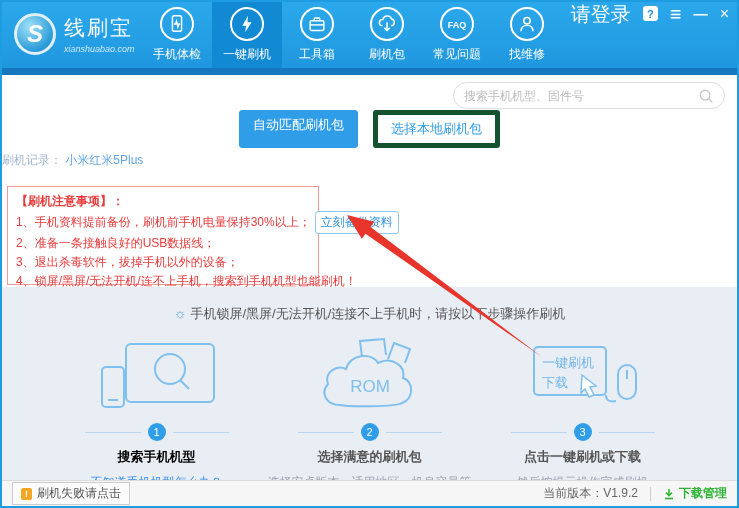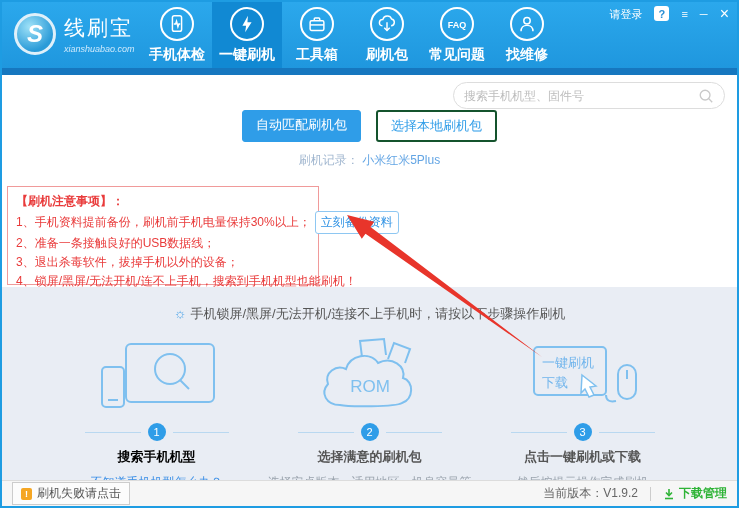--- a/index.html
+++ b/index.html
@@ -18,45 +18,45 @@
                font-size:24px; display:flex; align-items:center; justify-content:center; }
   .logo-name{ color:#fff; font-size:21px; letter-spacing:2px; }
   .logo-domain{ color:#cfeafc; font-size:9px; margin-top:2px;font-style:italic; }
 
   .nav{ position:absolute; left:140px; top:0; height:66px; display:flex; }
   .nav-item{ width:70px; height:66px; display:flex; flex-direction:column; align-items:center;
              justify-content:center; gap:5px; color:#fff; cursor:pointer; }
   .nav-item.active{ background:#1189d3; }
   .nav-ic{ width:34px; height:34px; border:2px solid #fff; border-radius:50%;
            display:flex; align-items:center; justify-content:center; }
-  .nav-label{ font-size:14px; white-space:nowrap;font-weight:bold; }
+  .nav-label{ font-size:12px; white-space:nowrap; }
 
   .win-controls{ position:absolute; top:4px; right:8px; display:flex; align-items:center;
                  gap:12px; color:#fff; font-size:12px; }
   .help-box{ width:15px; height:15px; background:#fff; color:#2a8fd4; border-radius:3px;
              font-size:11px; font-weight:bold; display:flex; align-items:center; justify-content:center; }
-  .wc{ cursor:pointer; font-size:11px; line-height:14px; }
+  .wc{ cursor:pointer; font-size:20px; line-height:14px; }
   .wc.close{ font-size:16px; }
 
   
   .content{ position:absolute; top:73px; left:0; right:0; height:212px; background:#fff; }
   .search{ position:absolute; top:7px; right:12px; width:272px; height:27px;
            border:1px solid #ddd; border-radius:14px; display:flex; align-items:center;
            padding:0 10px; gap:6px; }
   .search input{ flex:1; border:none; outline:none; font-size:12px; color:#666;
                  font-family:"Liberation Sans", sans-serif; }
   .search input::placeholder{ color:#bdbdbd; }
 
   .action-row{ position:absolute; top:35px; left:0; right:0; display:flex;
                justify-content:center; gap:15px; }
   .btn{ font-size:13px; padding:5px 13px; border-radius:3px; cursor:pointer; white-space:nowrap; }
   .btn-primary{ background:#2f9de8; color:#fff; border:1px solid #2f9de8; }
-  .btn-outline{ background:#fff; color:#2f9de8; border:2px solid #14532d; }
-
-  .record{ position:absolute; top:77px; left:0; right:0; text-align:center; font-size:12px; }
+  .btn-outline{ background:#fff; color:#2f9de8; border:5px solid #14532d; }
+
+  .record{ position:absolute; top:77px; left:0; right:0; font-size:12px; }
   .record-label{ color:#a0b6cf; }
   .record-value{ color:#63a5e4; cursor:pointer; }
 
   .notice{ position:absolute; top:111px; left:5px; width:312px; height:99px;
            border:1px solid #f09a9a; background:#fff; padding:5px 8px;
            color:#e93b3b; font-size:12px; }
   .notice p{ line-height:19px; white-space:nowrap; }
   .notice .n-title{ font-weight:bold; }
   .backup-btn{ display:inline-block; margin-left:4px; border:1px solid #8ec7f2; color:#2f92e4;
                background:#fff; padding:1px 5px; border-radius:3px; font-size:12px; cursor:pointer; }

